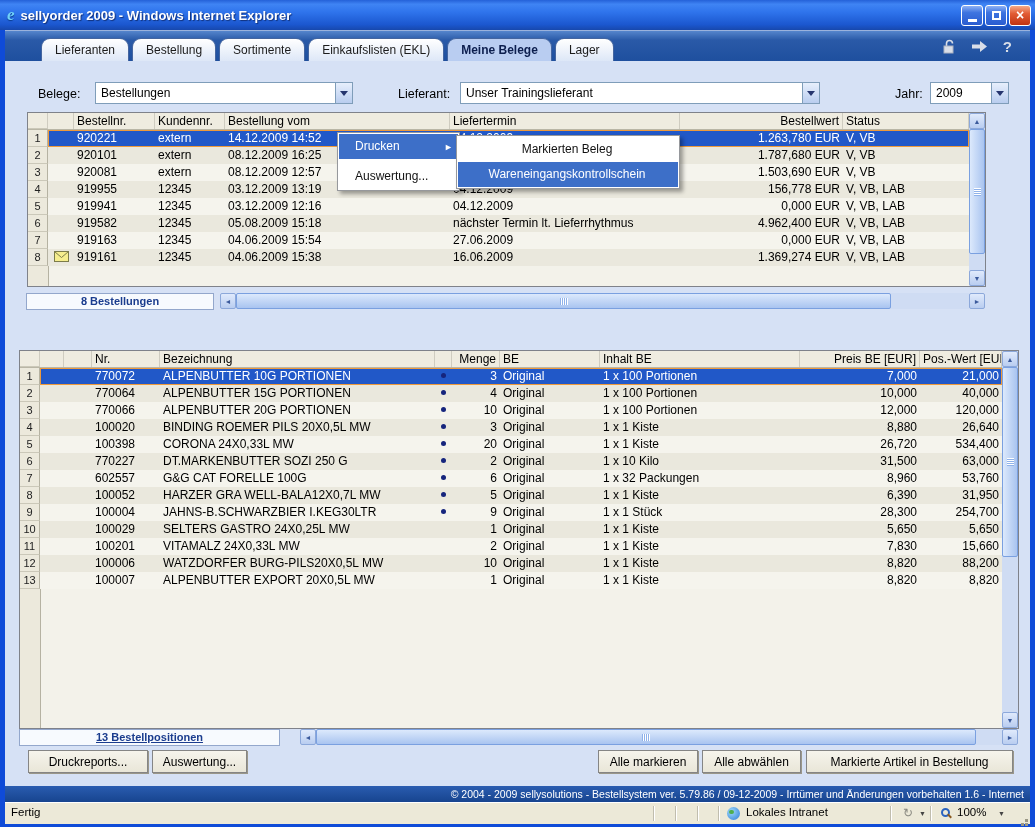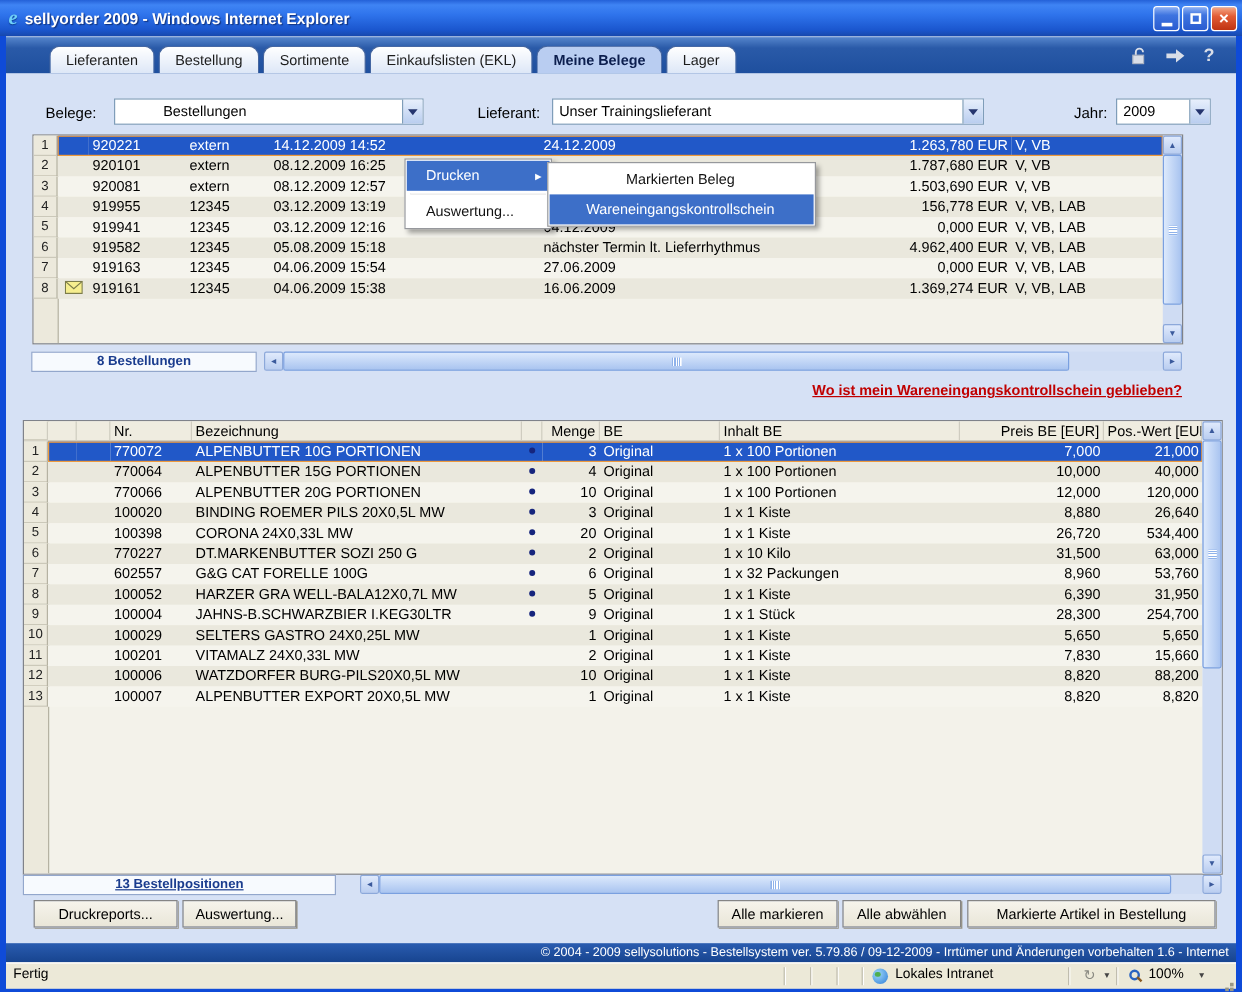--- a/index.html
+++ b/index.html
@@ -157,21 +157,21 @@
           <rect x="1" y="7" width="9" height="7" fill="#d9dee8" stroke="#aab2c2"></rect>
         </svg>
         <svg width="17" height="13" viewBox="0 0 17 13">
           <path d="M1,4.5 h8 v-3.5 l7,5.5 -7,5.5 v-3.5 h-8 z" fill="#d9dee8"></path>
         </svg>
         <span class="help-glyph">?</span>
       </div>
     </div>
 
     <span class="flabel" style="left:33px;top:52px;">Belege:</span>
-    <div class="select" style="left:90px;top:51px;width:258px;padding-left:35px;">
+    <div class="select" style="left:90px;top:51px;width:258px;">
       <span class="sel-text">Bestellungen</span>
       <span class="sel-btn">
           <span class="sel-arrow"></span>
         </span>
     </div>
     <span class="flabel" style="left:393px;top:52px;">Lieferant:</span>
     <div class="select" style="left:455px;top:51px;width:360px;justify-content:flex-end;">
       <span class="sel-text">Unser Trainingslieferant</span>
       <span class="sel-btn">
           <span class="sel-arrow"></span>
@@ -180,20 +180,30 @@
     <span class="flabel" style="left:890px;top:52px;">Jahr:</span>
     <div class="select" style="left:925px;top:51px;width:79px;">
       <span class="sel-text">2009</span>
       <span class="sel-btn">
           <span class="sel-arrow"></span>
         </span>
     </div>
 
     <div class="twrap t1" style="left:22px;top:81px;width:959px;height:175px;">
       <div class="grid" id="grid1" style="width:941px;">
+          <div class="trow thead">
+            <div class="cell rownum"></div>
+            <div class="cell c-icon"></div>
+            <div class="cell c-bestellnr">Bestellnr.</div>
+            <div class="cell c-kundennr">Kundennr.</div>
+            <div class="cell c-bvom">Bestellung vom</div>
+            <div class="cell c-termin">Liefertermin</div>
+            <div class="cell c-wert num">Bestellwert</div>
+            <div class="cell c-status">Status</div>
+          </div>
           <div class="trow selected">
             <div class="cell rownum">1</div>
             <div class="cell c-icon"></div>
             <div class="cell c-bestellnr">920221</div>
             <div class="cell c-kundennr">extern</div>
             <div class="cell c-bvom">14.12.2009 14:52</div>
             <div class="cell c-termin">24.12.2009</div>
             <div class="cell c-wert num">1.263,780 EUR</div>
             <div class="cell c-status">V, VB</div>
           </div>
@@ -302,21 +312,20 @@
     </div>
     <div class="menu" style="left:451px;top:104px;width:224px;text-align:center;">
       <div class="menu-item">
         <span>Markierten Beleg</span>
       </div>
       <div class="menu-item hl">
         <span>Wareneingangskontrollschein</span>
       </div>
     </div>
 
-    <a class="red-link" style="right:45px;top:287px;">Wo ist mein Wareneingangskontrollschein geblieben?</a>
 
     <div class="twrap t2" style="left:14px;top:319px;width:1000px;height:379px;">
       <div class="grid" id="grid2" style="width:982px;">
           <div class="trow thead">
             <div class="cell rownum"></div>
             <div class="cell c-selA"></div>
             <div class="cell c-selB"></div>
             <div class="cell c-nr">Nr.</div>
             <div class="cell c-bez">Bezeichnung</div>
             <div class="cell c-dot"></div>

